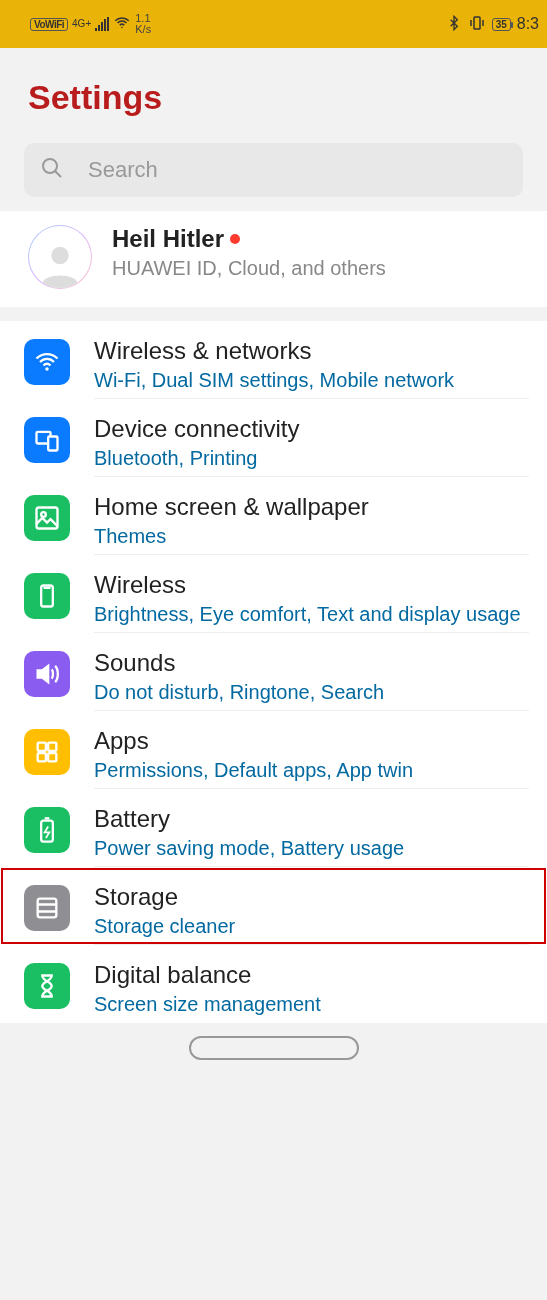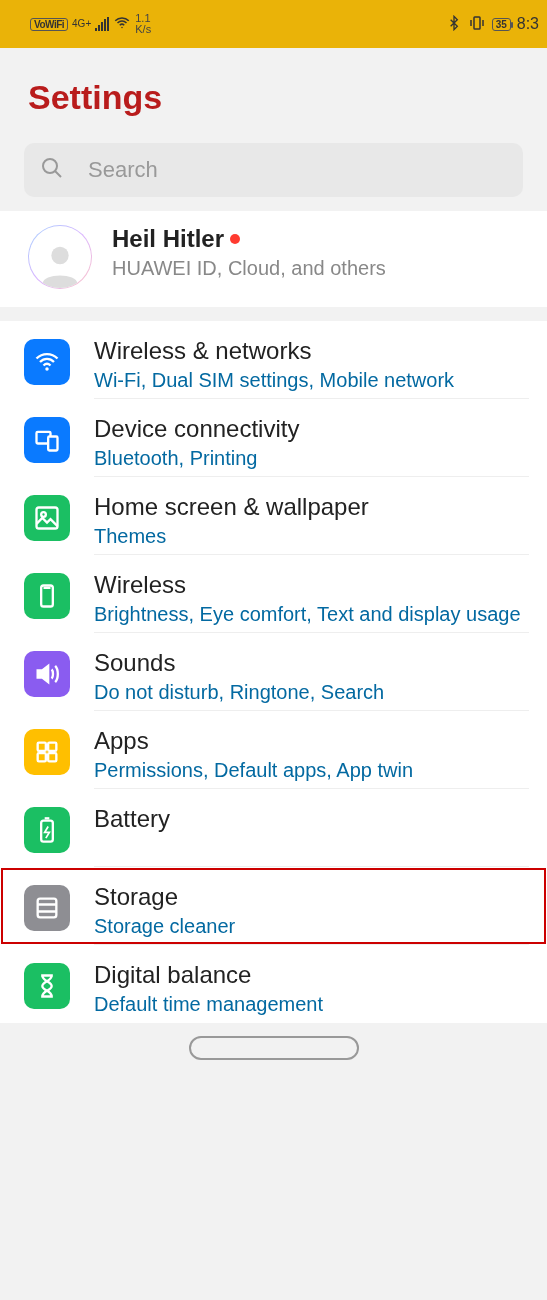--- a/index.html
+++ b/index.html
@@ -199,20 +199,21 @@
     <div class="list-item">
       <div class="icon-box c-green">
         <svg viewBox="0 0 24 24" fill="none" stroke="#fff" stroke-width="2">
           <rect x="7" y="4" width="10" height="18" rx="2"></rect>
           <path d="M10 2h4"></path>
           <path d="M13 9l-3 5h4l-3 5" stroke-width="1.5"></path>
         </svg>
       </div>
       <div class="item-body">
         <div class="item-title">Battery</div>
+        <div class="item-sub">Power saving mode, Battery usage</div>
       </div>
     </div>
     <div class="list-item highlight">
       <div class="icon-box c-grey">
         <svg viewBox="0 0 24 24" fill="none" stroke="#fff" stroke-width="2">
           <rect x="4" y="4" width="16" height="16" rx="2"></rect>
           <path d="M4 9h16M4 15h16M8 6v0M8 12v0M8 18v0"></path>
         </svg>
       </div>
       <div class="item-body">
@@ -221,20 +222,20 @@
       </div>
     </div>
     <div class="list-item">
       <div class="icon-box c-green">
         <svg viewBox="0 0 24 24" fill="none" stroke="#fff" stroke-width="2">
           <path d="M7 3h10M7 21h10M8 3c0 5 8 5 8 9s-8 4-8 9M16 3c0 5-8 5-8 9s8 4 8 9"></path>
         </svg>
       </div>
       <div class="item-body">
         <div class="item-title">Digital balance</div>
-        <div class="item-sub">Default time management</div>
+        <div class="item-sub">Screen size management</div>
       </div>
     </div>
   </div>
 
 <div class="nav-pill-wrap">
   <div class="nav-pill"></div>
 </div>
 
 </body></html>

